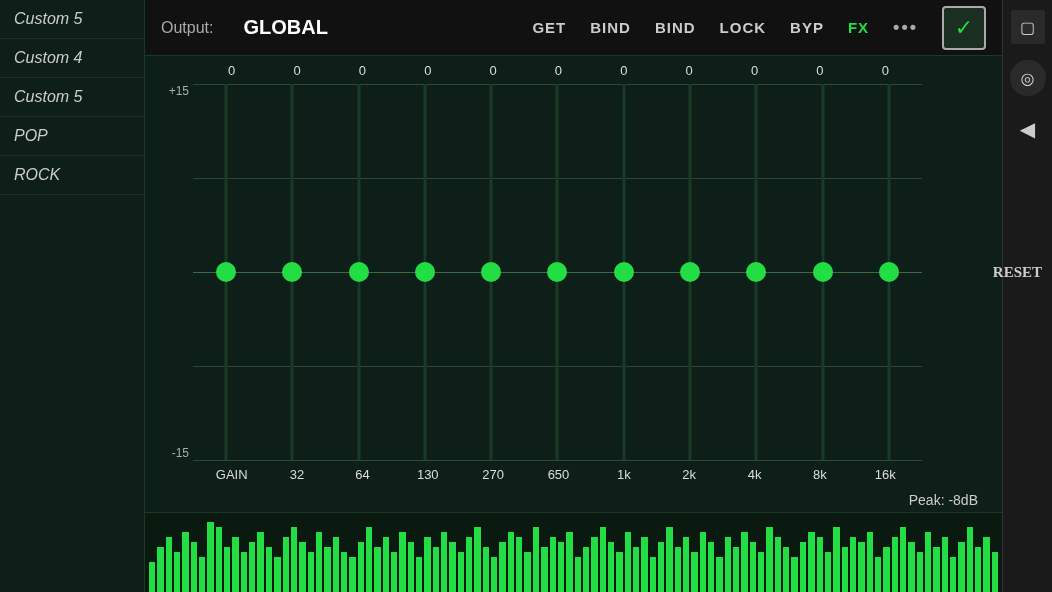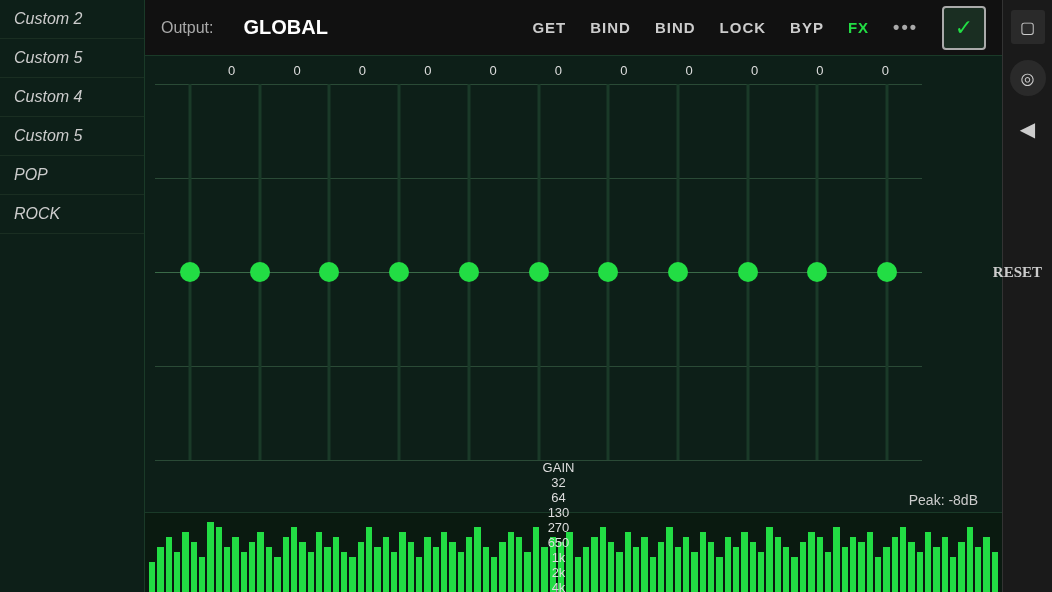--- a/index.html
+++ b/index.html
@@ -204,21 +204,20 @@
       white-space: nowrap;
     }
 
     
     #labels-row {
       display: flex;
       align-items: center;
       height: 28px;
       padding-left: 48px;
       padding-right: 60px;
-      flex-direction: column;
     }
     .band-label {
       flex: 1;
       text-align: center;
       color: #ddd;
       font-size: 13px;
     }
 
     
     #peak-row {
@@ -275,21 +274,20 @@
     .right-btn.circle { border-radius: 50%; width: 36px; height: 36px; }
     .right-btn.triangle {
       background: transparent;
       font-size: 20px;
     }
   </style>
 </head>
 <body>
 
 <div id="sidebar">
-    <div class="sidebar-item">Custom 2</div>
     <div class="sidebar-item">Custom 5</div>
     <div class="sidebar-item">Custom 4</div>
     <div class="sidebar-item">Custom 5</div>
     <div class="sidebar-item">POP</div>
     <div class="sidebar-item">ROCK</div>
   </div>
 
 <div id="main">
 
   <div id="topbar">
@@ -318,20 +316,24 @@
         <span class="band-val">0</span>
         <span class="band-val">0</span>
         <span class="band-val">0</span>
         <span class="band-val">0</span>
         <span class="band-val">0</span>
         <span class="band-val">0</span>
         <span class="band-val">0</span>
       </div>
 
     <div id="sliders-row">
+      <div id="db-labels">
+        <span class="db-label">+15</span>
+        <span class="db-label">-15</span>
+      </div>
       <div id="sliders">
         <div id="grid-lines">
           <div class="h-line" style="top: 0%"></div>
           <div class="h-line" style="top: 25%"></div>
           <div class="h-line center" style="top: 50%"></div>
           <div class="h-line" style="top: 75%"></div>
           <div class="h-line" style="top: 100%"></div>
         </div>
       <div class="band">
             <div class="slider-track"></div>

